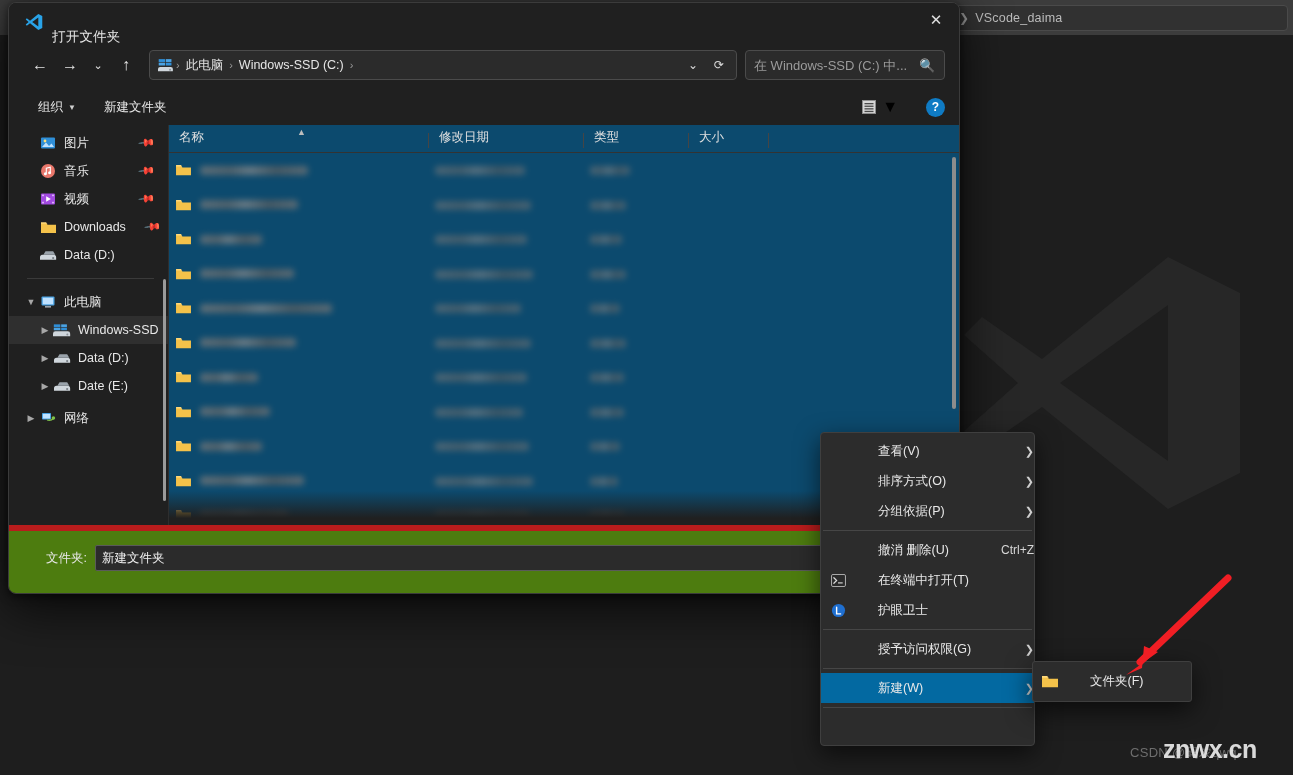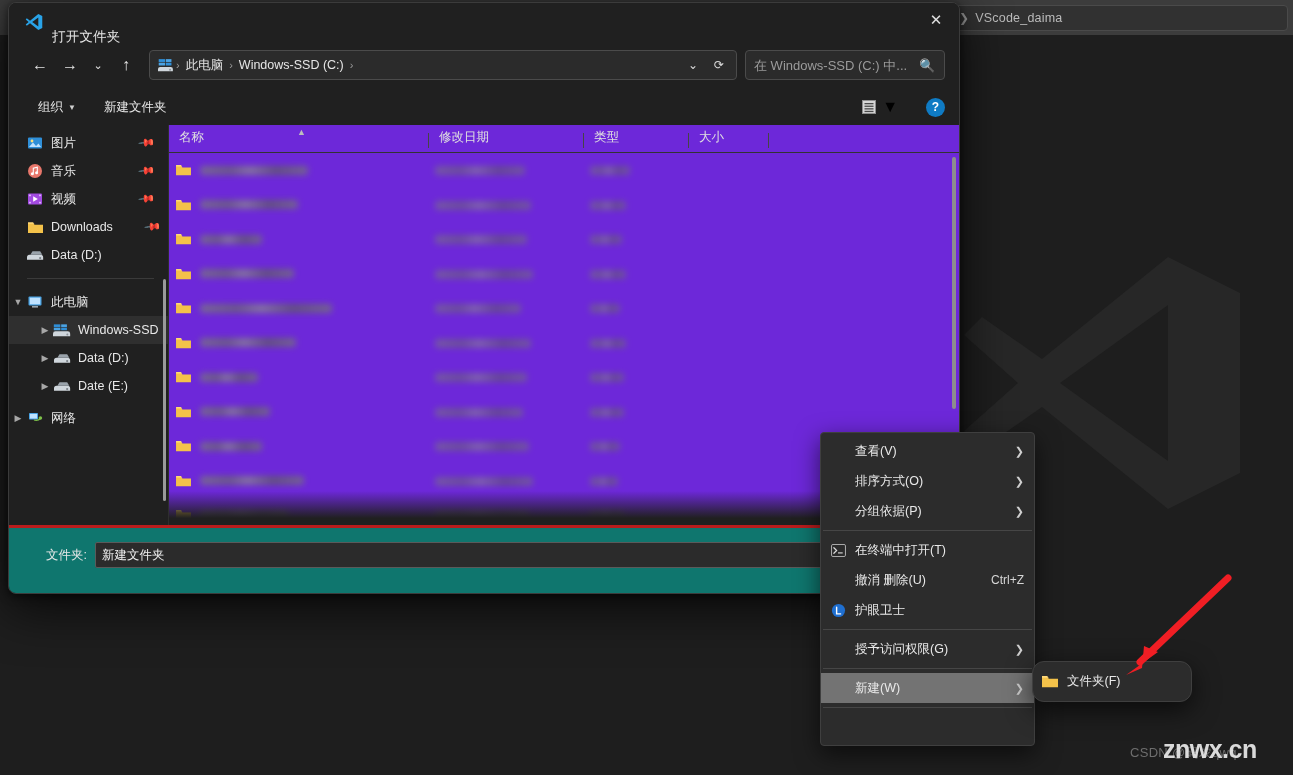--- a/index.html
+++ b/index.html
@@ -163,21 +163,21 @@
   .dlg-body { display: flex; height: 400px; background: #202020; }
 
   
   .navpane {
     width: 160px; flex: 0 0 160px; position: relative;
     border-right: 1px solid #2e2e2e; padding-top: 4px;
     overflow: hidden;
   }
   .tree-item {
     display: flex; align-items: center; height: 28px;
-    padding-left: 1px; font-size: 12.5px; color: #e8e8e8; cursor: pointer;
+    padding-left: 14px; font-size: 12.5px; color: #e8e8e8; cursor: pointer;
     position: relative; white-space: nowrap;
   }
   .tree-item.selected { background: #2f2f2f; }
   .tree-chev {
     width: 16px; flex: 0 0 16px; color: #a7a7a7; font-size: 9px;
     display: flex; align-items: center; justify-content: center;
   }
   .tree-ico { width: 18px; flex:0 0 18px; margin-right: 7px; display:flex; align-items:center; justify-content:center;}
   .tree-label { overflow: hidden; text-overflow: clip; }
   .pin {
@@ -186,21 +186,21 @@
   }
   .tree-sep {
     height: 1px; background: #3a3a3a; margin: 9px 14px 9px 18px;
   }
   .navpane-scroll {
     position: absolute; right: 2px; top: 154px; width: 3px; height: 222px;
     background: #9a9a9a; border-radius: 2px;
   }
 
   
-  .filelist { flex: 1 1 auto; position: relative; overflow: hidden; background: #6d28d9; }
+  .filelist { flex: 1 1 auto; position: relative; overflow: hidden; background: #0c4a6e; }
   .fl-head {
     display: flex; height: 28px; align-items: flex-end;
     border-bottom: 1px solid #333; position: relative;
   }
   .fl-col {
     font-size: 12.5px; color: #e0e0e0; padding: 0 0 6px 10px;
     position: relative; cursor: pointer; user-select: none;
   }
   .fl-col::after {
     content: ""; position: absolute; right: 0; top: 4px; bottom: 4px;
@@ -229,21 +229,21 @@
     background: #8d8d8d; border-radius: 2px;
   }
   .fl-fade {
     position:absolute; left:0; right:0; bottom:0; height:34px;
     background: linear-gradient(to bottom, rgba(32,32,32,0), #202020 80%);
     pointer-events:none;
   }
 
   
   .dlg-bottom {
-    height: 110px; background: #0f766e; border-top: 3px solid #b91c1c;
+    height: 110px; background: #4d7c0f; border-top: 6px solid #b91c1c;
     padding: 14px 22px 0 22px;
   }
   .namerow { display: flex; align-items: center; height: 26px; }
   .namelabel { font-size: 12.5px; color: #e8e8e8; margin-right: 8px; width: 56px; text-align: right; }
   .nameinput {
     flex: 1 1 auto; height: 26px; background: #2b2b2b;
     border: 1px solid #5a5a5a; border-radius: 2px;
     color: #f0f0f0; font-size: 12.5px; padding: 0 6px; outline: none;
     font-family: "Liberation Sans", sans-serif;
   }
@@ -261,37 +261,37 @@
     width: 215px;
     background: #2c2c2c;
     border: 1px solid #3f3f3f;
     border-radius: 4px;
     box-shadow: 0 8px 24px rgba(0,0,0,.6);
     padding: 3px 0;
     z-index: 50;
   }
   .mi {
     display: flex; align-items: center; height: 30px;
-    padding: 0 10px 0 0; font-size: 12.5px; color: #e9e9e9;
-    cursor: pointer; position: relative;
-  }
-  .mi.highlight { background: #737373; }
+    padding: 0 0 0 0; font-size: 12.5px; color: #e9e9e9;
+    cursor: pointer; position: relative; gap: 23px;
+  }
+  .mi.highlight { background: #0369a1; }
   .mi.disabled { color: #7a7a7a; cursor: default; }
   .mi-ico {
     width: 34px; flex: 0 0 34px; display: flex; align-items: center; justify-content: center;
   }
   .mi-label { flex: 1 1 auto; }
   .mi-accel { color: #d6d6d6; font-size: 12px; margin-left: 12px; }
   .mi-arrow { color: #cfcfcf; font-size: 11px; margin-left: 10px; }
   .mi-sep { height: 1px; background: #464646; margin: 4px 2px; }
 
   .submenu {
     position: absolute; left: 1032px; top: 661px;
     width: 160px; background: #2c2c2c;
-    border: 1px solid #3f3f3f; border-radius: 12px;
+    border: 1px solid #3f3f3f; border-radius: 3px;
     box-shadow: 0 8px 26px rgba(0,0,0,.65);
     padding: 4px 0; z-index: 60;
   }
   .submenu .mi { height: 31px; }
 
   
   .redarrow { position: absolute; left: 1100px; top: 570px; z-index: 70; pointer-events: none; }
 </style>
 </head>
 <body>
@@ -715,33 +715,33 @@
         <span class="mi-label">排序方式(O)</span>
         <span class="mi-arrow">❯</span>
       </div>
       <div class="mi">
         <span class="mi-ico"></span>
         <span class="mi-label">分组依据(P)</span>
         <span class="mi-arrow">❯</span>
       </div>
       <div class="mi-sep"></div>
       <div class="mi">
+        <span class="mi-ico"></span>
+        <span class="mi-label">撤消 删除(U)</span>
+        <span class="mi-accel">Ctrl+Z</span>
+      </div>
+      <div class="mi">
         <span class="mi-ico">
           <svg width="15" height="13" viewBox="0 0 16 14">
             <rect x="0.5" y="0.5" width="15" height="13" rx="1.5" fill="#2b2b2b" stroke="#b9b9b9"></rect>
             <path d="M3 4 L6 7 L3 10" stroke="#dcdcdc" stroke-width="1.3" fill="none" stroke-linecap="round"></path>
             <rect x="7.5" y="9" width="5" height="1.2" fill="#dcdcdc"></rect>
           </svg>
         </span>
         <span class="mi-label">在终端中打开(T)</span>
-      </div>
-      <div class="mi">
-        <span class="mi-ico"></span>
-        <span class="mi-label">撤消 删除(U)</span>
-        <span class="mi-accel">Ctrl+Z</span>
       </div>
       <div class="mi">
         <span class="mi-ico">
           <svg width="15" height="15" viewBox="0 0 16 16">
             <circle cx="8" cy="8" r="7" fill="#1f6fd0"></circle>
             <path d="M6 4.4 v7.2 h4.2" stroke="#fff" stroke-width="1.5" fill="none" stroke-linecap="round"></path>
           </svg>
         </span>
         <span class="mi-label">护眼卫士</span>
       </div>

